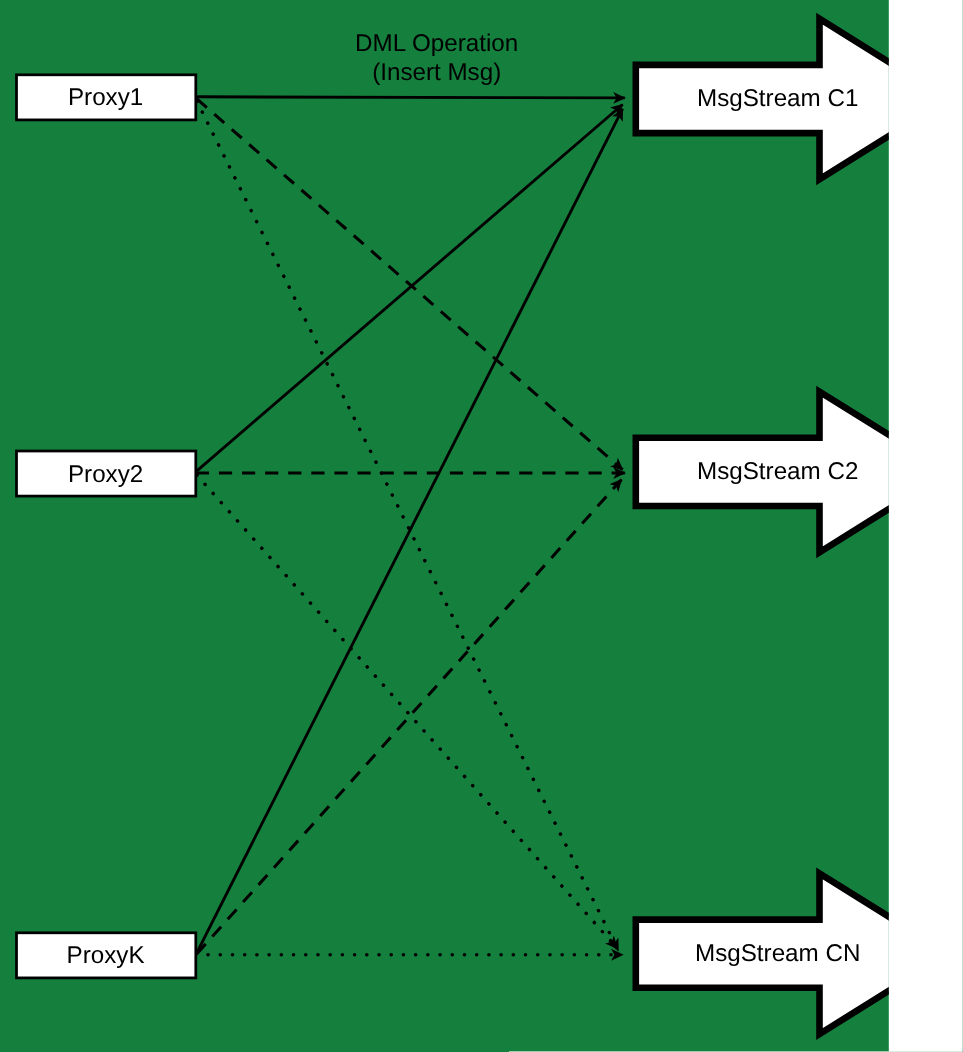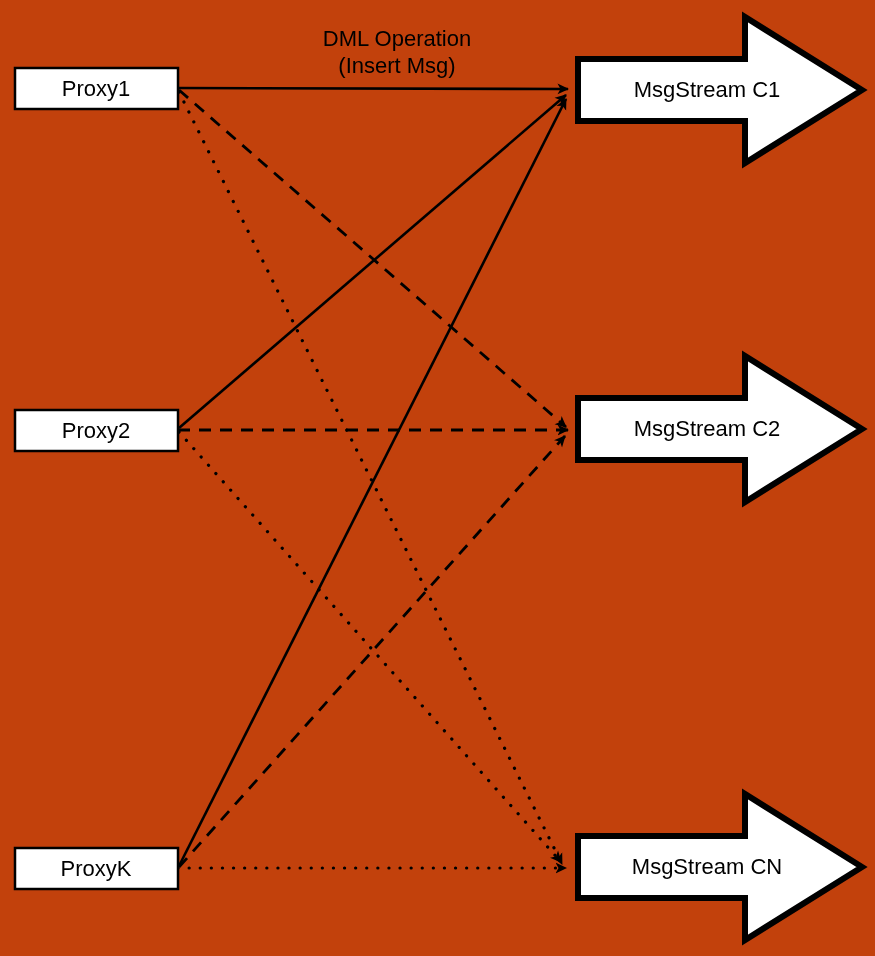--- a/index.html
+++ b/index.html
@@ -2,23 +2,23 @@
 <html><head>
 <meta charset="utf-8">
 <style>
   html, body {
     margin: 0;
     padding: 0;
     background: #ffffff;
   }
   #diagram-root {
     position: relative;
-    width: 875px;
+    width: 808px;
     height: 956px;
-    background: #c2410c;
+    background: #15803d;
     overflow: hidden;
     font-family: "Liberation Sans", sans-serif;
   }
   #diagram-svg {
     position: absolute;
     left: 0;
     top: 0;
     width: 875px;
     height: 956px;
     display: block;

